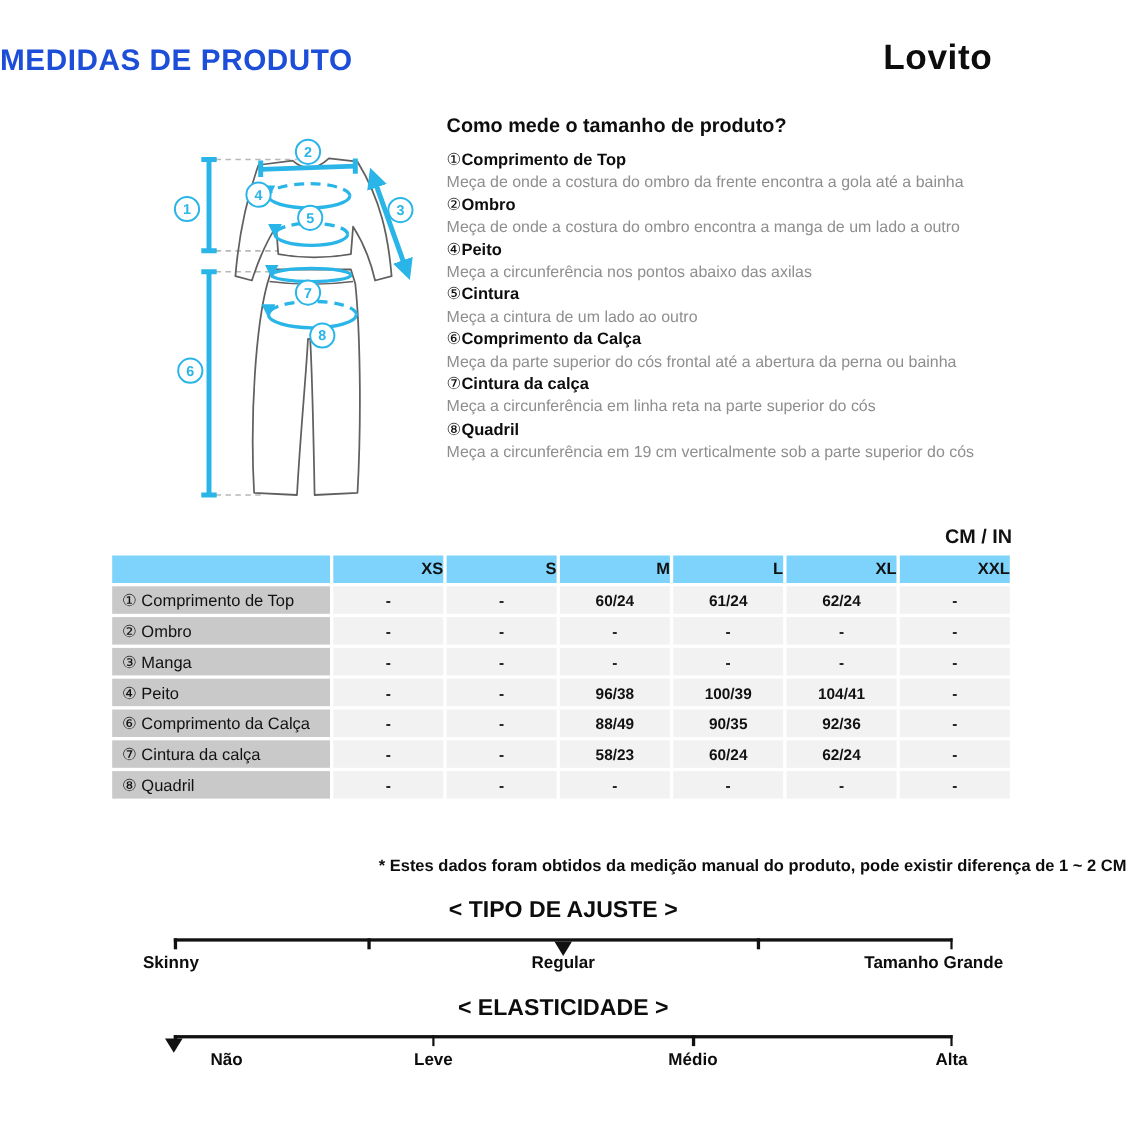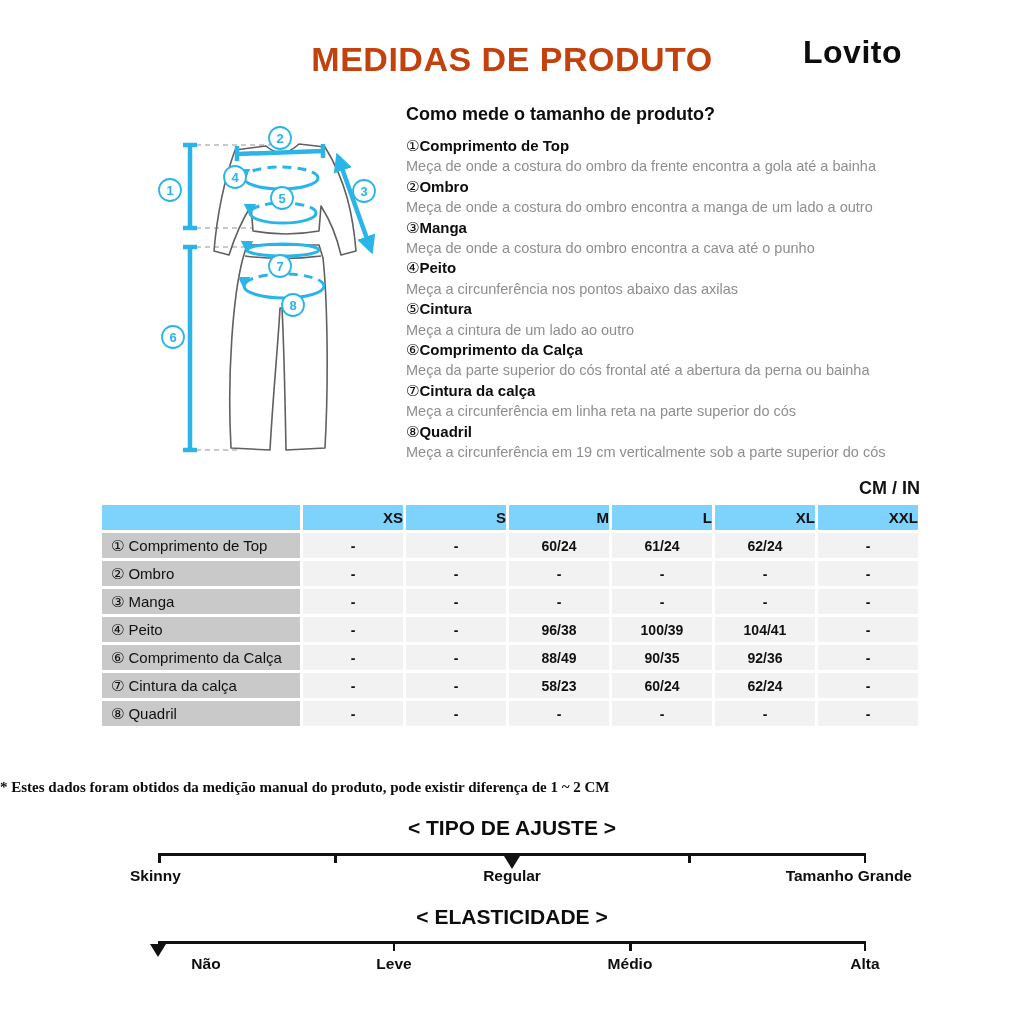--- a/index.html
+++ b/index.html
@@ -4,22 +4,22 @@
 <style>
   * { margin:0; padding:0; box-sizing:border-box; }
   html,body { background:#ffffff; }
   .page {
     position:relative; width:1024px; height:1024px; background:#ffffff;
     font-family:"Liberation Sans","DejaVu Sans",sans-serif; color:#111;
     overflow:hidden;
   }
   
   .page-title {
-    position:absolute; left:0; right:0; top:40px; text-align:center;
-    font-size:34px; font-weight:bold; letter-spacing:.5px; color:#c2410c;
+    position:absolute; left:0; right:0; top:40px; text-align:left;
+    font-size:27px; font-weight:bold; letter-spacing:.5px; color:#1d4ed8;
   }
   .brand-logo {
     position:absolute; right:122px; top:34px;
     font-size:32px; font-weight:bold; letter-spacing:.5px; color:#0d0d0d;
   }
   
   .diagram { position:absolute; left:125px; top:95px; }
   
   .guide { position:absolute; left:406px; top:104px; width:522px; }
   .guide-heading { font-size:18px; font-weight:bold; margin-bottom:11px; color:#0d0d0d; }
@@ -36,22 +36,22 @@
   table.size-table th, table.size-table td { height:25px; vertical-align:middle; }
   table.size-table th { background:#7dd3fc; font-size:15px; font-weight:bold; text-align:right;padding-left:8px; }
   table.size-table td.lbl {
     background:#c9c9c9; font-size:15px; font-weight:normal;
     text-align:left; padding-left:9px; white-space:nowrap;
   }
   table.size-table td.lbl .cnum { margin-right:4px; }
   table.size-table td.val { background:#f2f2f2; font-size:14px; font-weight:bold; text-align:center; }
   
   .note {
-    position:absolute; left:0; right:0; top:779px; text-align:left;
-    font-size:15px; font-weight:bold; color:#0d0d0d;font-family:Liberation Serif, serif;
+    position:absolute; left:0; right:0; top:779px; text-align:right;
+    font-size:15px; font-weight:bold; color:#0d0d0d;
   }
   
   .scale-title {
     position:absolute; left:0; right:0; text-align:center;
     font-size:21px; font-weight:bold; color:#0d0d0d;
   }
   .scale-title.fit { top:816px; }
   .scale-title.elastic { top:905px; }
   .ruler { position:absolute; left:158px; width:708px; height:16px; }
   .ruler.fit { top:853px; }
@@ -169,24 +169,20 @@
   <section class="guide">
     <div class="guide-heading">Como mede o tamanho de produto?</div>
 
     <div class="guide-item">
       <div class="g-head"><span class="cnum">①</span><span>Comprimento de Top</span></div>
       <div class="g-desc">Meça de onde a costura do ombro da frente encontra a gola até a bainha</div>
     </div>
     <div class="guide-item">
       <div class="g-head"><span class="cnum">②</span><span>Ombro</span></div>
       <div class="g-desc">Meça de onde a costura do ombro encontra a manga de um lado a outro</div>
-    </div>
-    <div class="guide-item">
-      <div class="g-head"><span class="cnum">③</span><span>Manga</span></div>
-      <div class="g-desc">Meça de onde a costura do ombro encontra a cava até o punho</div>
     </div>
     <div class="guide-item">
       <div class="g-head"><span class="cnum">④</span><span>Peito</span></div>
       <div class="g-desc">Meça a circunferência nos pontos abaixo das axilas</div>
     </div>
     <div class="guide-item">
       <div class="g-head"><span class="cnum">⑤</span><span>Cintura</span></div>
       <div class="g-desc">Meça a cintura de um lado ao outro</div>
     </div>
     <div class="guide-item">

